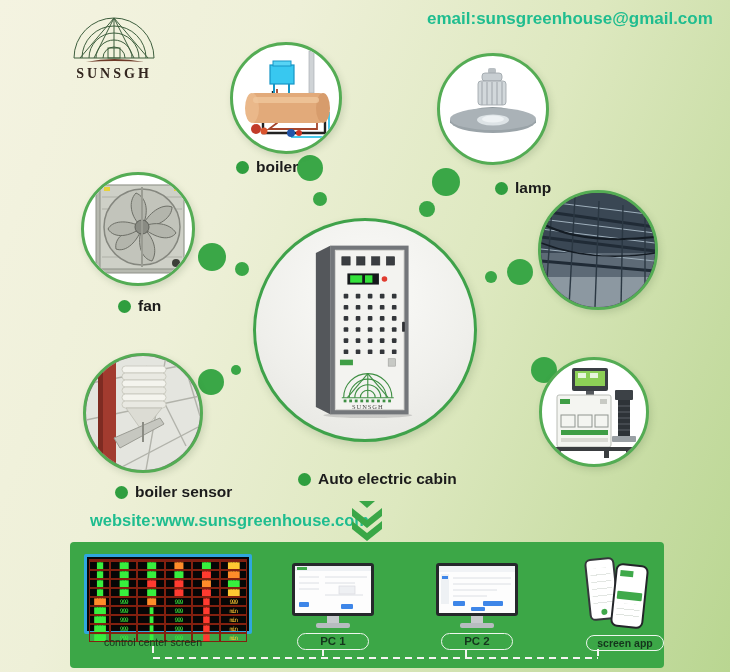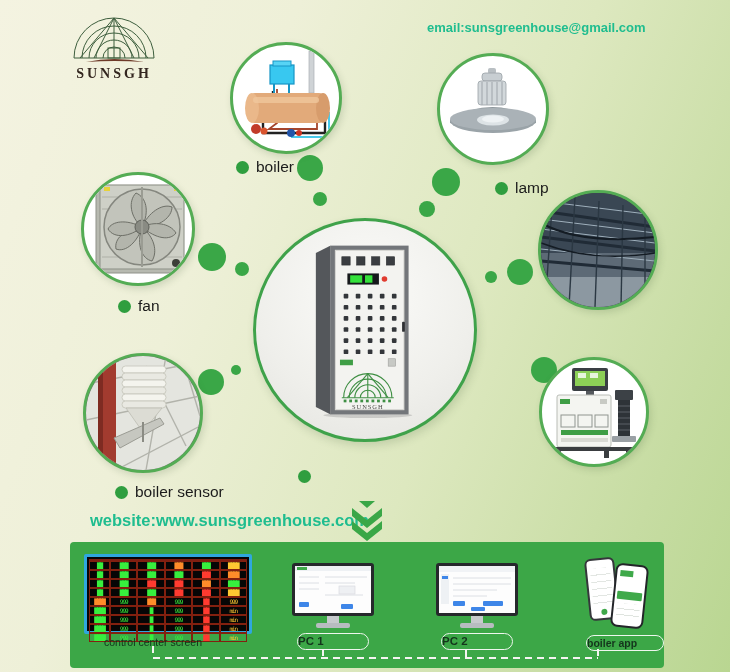--- a/index.html
+++ b/index.html
@@ -13,35 +13,35 @@
   .canvas{
     position:relative;width:730px;height:672px;overflow:hidden;
     background:linear-gradient(112deg,#f4f3e1 0%,#eef0d8 30%,#dde8bf 60%,#c6dca2 85%,#b9d691 100%);
   }
   
   .logo{position:absolute;left:66px;top:12px;width:96px;text-align:center;}
   .logo-text{font-family:"Liberation Serif",serif;font-weight:bold;font-size:14px;
     letter-spacing:3px;color:#33261f;display:block;margin-top:-2px;}
   
   .contact{position:absolute;color:var(--teal);font-weight:bold;}
-  .contact.email{left:427px;top:20px;font-size:13px;}
+  .contact.email{left:427px;top:9px;font-size:17px;}
   .contact.website{left:90px;top:511px;font-size:16.5px;}
   .contact.whatsapp{left:413px;top:511px;font-size:16.5px;}
   
   .thumb{position:absolute;border-radius:50%;border:3px solid #54ac54;background:#fff;
     overflow:hidden;box-shadow:2px 3px 7px rgba(60,90,50,.18);}
   .thumb svg{display:block;width:100%;height:100%;}
   .thumb.photo{background:#444;}
   .center-circle{position:absolute;left:253px;top:218px;width:218px;height:218px;border-radius:50%;
     border:3px solid #3fa24a;background:radial-gradient(circle at 50% 32%,#fbfbf9 0%,#efefeb 60%,#e3e3df 100%);
     display:flex;align-items:center;justify-content:center;box-shadow:2px 4px 9px rgba(60,90,50,.18);}
   
   .tag{position:absolute;display:flex;align-items:center;gap:7px;}
   .tag .tag-dot{width:13px;height:13px;border-radius:50%;background:#2f9e3f;flex:0 0 auto;}
-  .tag .tag-text{font-size:15.5px;font-weight:400;color:var(--ink);white-space:nowrap;}
+  .tag .tag-text{font-size:15.5px;font-weight:700;color:var(--ink);white-space:nowrap;}
   
   .dot{position:absolute;border-radius:50%;background:var(--green);}
   
   .down-arrow{position:absolute;left:350px;top:501px;}
   
   .panel{position:absolute;left:70px;top:542px;width:594px;height:126px;border-radius:4px;
     background:var(--panel);}
   .led{position:absolute;left:14px;top:12px;width:168px;height:80px;background:#060606;
     border:3px solid #2fa7de;border-radius:2px;padding:2px;box-sizing:border-box;
     font-family:"DejaVu Sans Mono",monospace;display:flex;flex-direction:column;}
@@ -58,21 +58,21 @@
   .led-caption{position:absolute;left:0px;top:94px;width:166px;text-align:center;
     font-size:10.5px;color:#10321a;font-weight:500;}
   
   .pc{position:absolute;width:120px;}
   .monitor{position:relative;margin:0 auto;width:82px;height:53px;background:#fdfdfd;
     border:3px solid #26282c;border-radius:3px;box-sizing:border-box;overflow:hidden;}
   .monitor svg{display:block;width:100%;height:100%;}
   .neck{width:12px;height:7px;background:#c6cacd;margin:0 auto;}
   .foot{width:34px;height:5px;background:#b7bcc0;border-radius:2px;margin:0 auto;}
   .pill{margin:5px auto 0;border:1.5px solid #eef6ee;border-radius:9px;color:#14351c;
-    font-weight:bold;background:transparent;}
+    font-weight:bold;text-align:center;background:transparent;}
   .pill.pc-pill{width:70px;height:15px;font-size:11.5px;line-height:15px;}
   .pill.phone-pill{width:76px;height:14px;font-size:10.5px;line-height:14px;}
   
   .phones{position:absolute;left:495px;top:14px;width:120px;}
   .phone-stage{position:relative;height:74px;width:66px;margin-left:22px;}
   .phone{position:absolute;background:#fff;box-sizing:border-box;}
   .phone.back{left:0;top:2px;width:30px;height:62px;border:2px solid #35373b;border-radius:6px;
     transform:rotate(-6deg);
     background:linear-gradient(#fff 0 0) padding-box,#fff;}
   .phone.back .lines{position:absolute;left:3px;right:3px;top:8px;bottom:12px;
@@ -368,20 +368,21 @@
   <div class="tag" style="left:118px;top:297px">
     <span class="tag-dot"></span>
     <span class="tag-text">fan</span>
   </div>
   <div class="tag" style="left:115px;top:483px">
     <span class="tag-dot"></span>
     <span class="tag-text">boiler sensor</span>
   </div>
   <div class="tag" style="left:298px;top:470px">
     <span class="tag-dot"></span>
+    <span class="tag-text">Auto electric cabin</span>
   </div>
 
   <svg class="down-arrow" width="34" height="40" viewBox="0 0 34 40">
     <g fill="#3aa747">
       <polygon points="9,0 25,0 17,7"></polygon>
       <path d="M2,7 L17,19 L32,7 L32,15 L17,27 L2,15 Z"></path>
       <path d="M2,20 L17,32 L32,20 L32,28 L17,40 L2,28 Z"></path>
     </g>
   </svg>
 
@@ -522,21 +523,21 @@
         <div class="phone back">
           <div class="lines"></div>
             <div class="home"></div>
         </div>
         <div class="phone front">
           <div class="applogo"></div>
             <div class="band"></div>
             <div class="lines"></div>
         </div>
       </div>
-      <div class="pill phone-pill">boiler app</div>
+      <div class="pill phone-pill">screen app</div>
     </div>
 
     <svg class="connector" width="594" height="126" viewBox="0 0 594 126">
       <path d="M83,104 V116 M253,107 V116 M396,108 V116 M528,107 V116 M83,116 H528" stroke="#f4f4f2" stroke-width="2" stroke-dasharray="7 5" fill="none"></path>
     </svg>
   </div>
 
 </div>
 
 </body></html>

